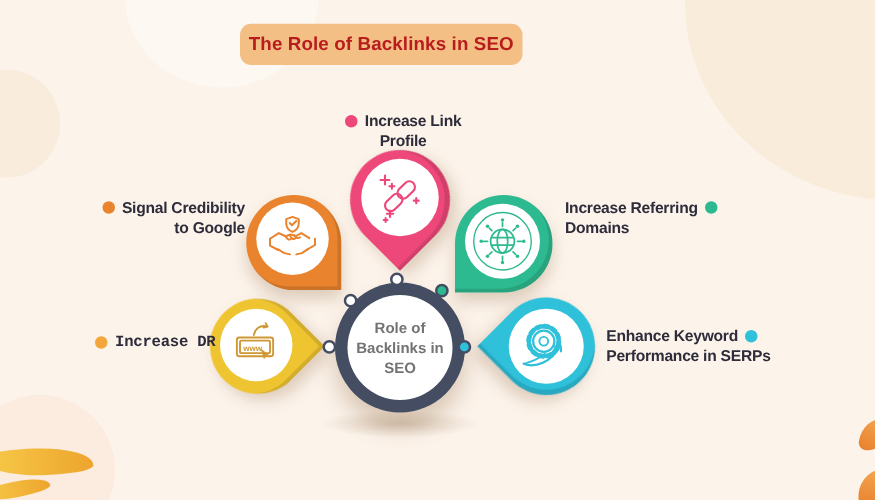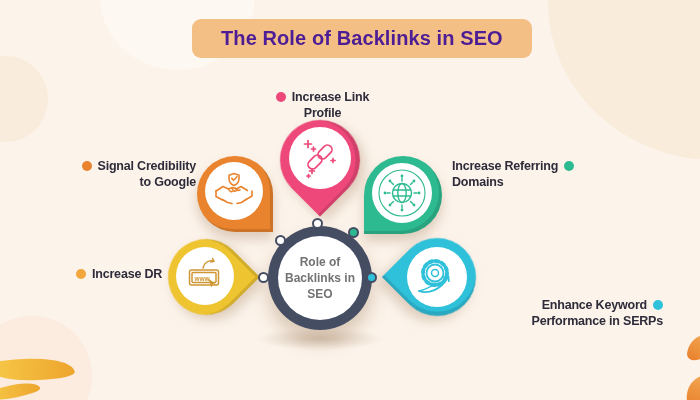--- a/index.html
+++ b/index.html
@@ -13,21 +13,21 @@
   .blob-l{left:-36px;top:56px;width:84px;height:86px;background:#f9ecdc;border-radius:50%;}
   .blob-bl{left:-28px;top:316px;width:120px;height:120px;background:#fcebdf;border-radius:50%;}
   .leaf1{left:-12px;top:357px;width:86px;height:25px;background:linear-gradient(100deg,#f7cb4a,#eda42d);border-radius:0 100% 20% 100%;transform:rotate(-8deg);}
   .leaf2{left:-14px;top:384px;width:54px;height:15px;background:linear-gradient(100deg,#f7cb4a,#eda42d);border-radius:0 100% 20% 100%;transform:rotate(-18deg);}
   .leaf-r1{left:688px;top:334px;width:24px;height:27px;background:linear-gradient(200deg,#f4a955,#e8802c);border-radius:100% 0 100% 30%;transform:rotate(8deg);}
   .leaf-r2{left:686px;top:376px;width:27px;height:29px;background:linear-gradient(200deg,#f4a955,#e8802c);border-radius:100% 0 100% 30%;transform:rotate(-6deg);}
   .ground-shadow{left:250px;top:327px;width:140px;height:24px;background:radial-gradient(ellipse at center,rgba(130,95,60,.26),rgba(130,95,60,0) 65%);}
 
   
   .logo{left:2px;top:10px;font-size:13.5px;line-height:14px;font-weight:bold;color:#2f3044;letter-spacing:.2px;}
-  .title-badge{left:192px;top:19px;background:#f3bf85;color:#4c1d95;font-weight:bold;font-size:20px;padding:8px 29px;border-radius:9px;letter-spacing:.1px;}
+  .title-badge{left:192px;top:19px;background:#f3bf85;color:#b91c1c;font-weight:bold;font-size:15px;padding:8px 7px;border-radius:9px;letter-spacing:.1px;}
 
   
   .shape{filter:drop-shadow(0 7px 6px rgba(140,100,60,.28));box-shadow:inset -3px -3px 0 rgba(0,0,0,.12);}
   .pin-shape{left:280px;top:120px;width:80px;height:80px;background:#ed4879;border-radius:50% 50% 50% 0;transform:rotate(-45deg);}
   .orange-shape{left:197px;top:156px;width:76px;height:76px;background:#e9832d;border-radius:50% 50% 0 50%;}
   .teal-shape{left:364px;top:156px;width:78px;height:78px;background:#2eba90;border-radius:50% 50% 50% 0;}
   .yellow-shape{left:168px;top:239px;width:76px;height:76px;background:#efc431;border-radius:50% 50% 0 50%;transform:rotate(-45deg);}
   .cyan-shape{left:398px;top:238px;width:78px;height:78px;background:#2fc0da;border-radius:50% 50% 50% 0;transform:rotate(45deg);}
   .inner{background:#fff;border-radius:50%;display:flex;align-items:center;justify-content:center;}
   .pin-inner{left:289px;top:127px;width:62px;height:62px;}
@@ -46,22 +46,22 @@
 
   
   .label{font-weight:bold;font-size:12.5px;line-height:16px;color:#2e2c3a;letter-spacing:-.2px;}
   .label .row{display:flex;align-items:center;gap:6px;}
   .bullet{width:10px;height:10px;border-radius:50%;flex:0 0 auto;}
   .b-pink{background:#ed4879;} .b-orange{background:#e9832d;} .b-teal{background:#2eba90;}
   .b-amber{background:#f2a63c;} .b-cyan{background:#2fc0da;}
   .label-improve{left:245px;top:89px;width:155px;display:flex;flex-direction:column;align-items:center;}
   .label-signal{left:58px;top:158px;width:138px;display:flex;flex-direction:column;align-items:flex-end;text-align:right;}
   .label-referring{left:452px;top:158px;width:160px;display:flex;flex-direction:column;align-items:flex-start;}
-  .label-dr{left:76px;top:266px;}
-  .label-enhance{left:485px;top:261px;width:178px;display:flex;flex-direction:column;align-items:flex-end;margin-top:36px;}
+  .label-dr{left:76px;top:266px;font-family:Liberation Mono, monospace;}
+  .label-enhance{left:485px;top:261px;width:178px;display:flex;flex-direction:column;align-items:flex-start;}
 
   svg{display:block;}
 </style>
 </head>
 <body>
 
 <div id="stage">
 
   <div class="abs blob-tr"></div>
   <div class="abs blob-tc"></div>

